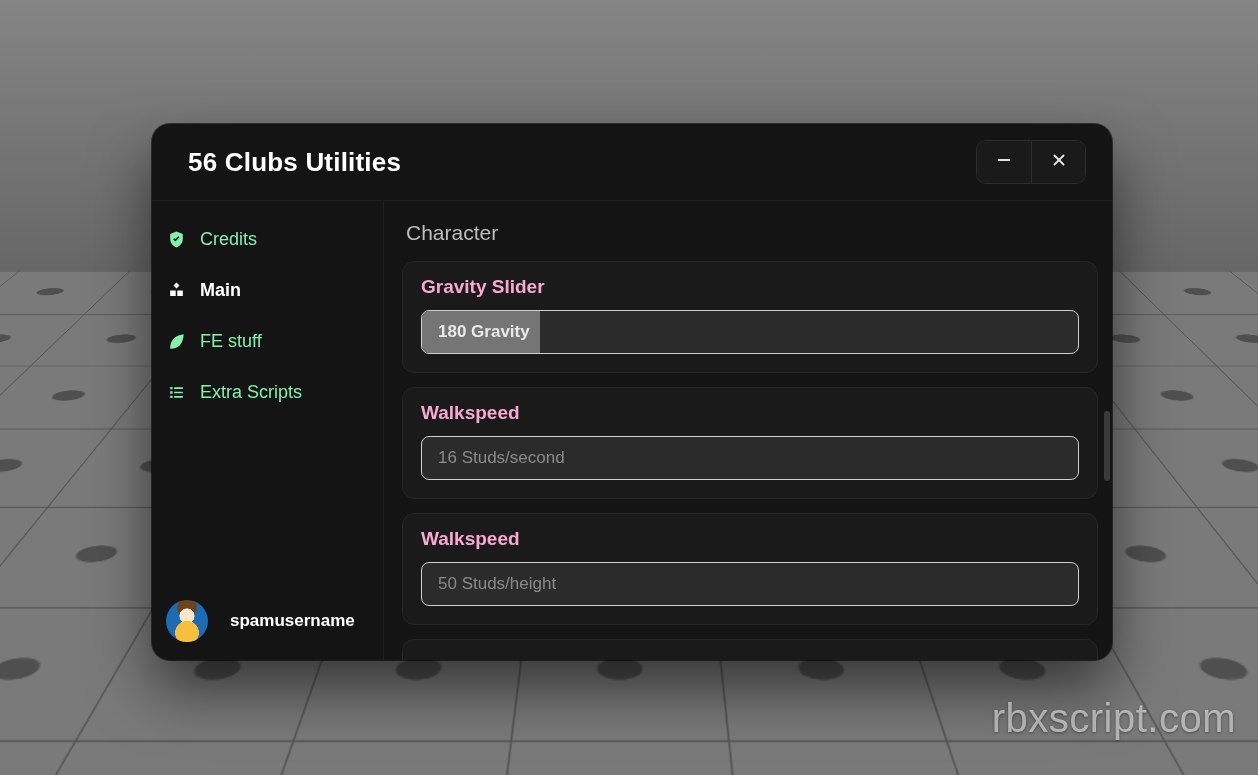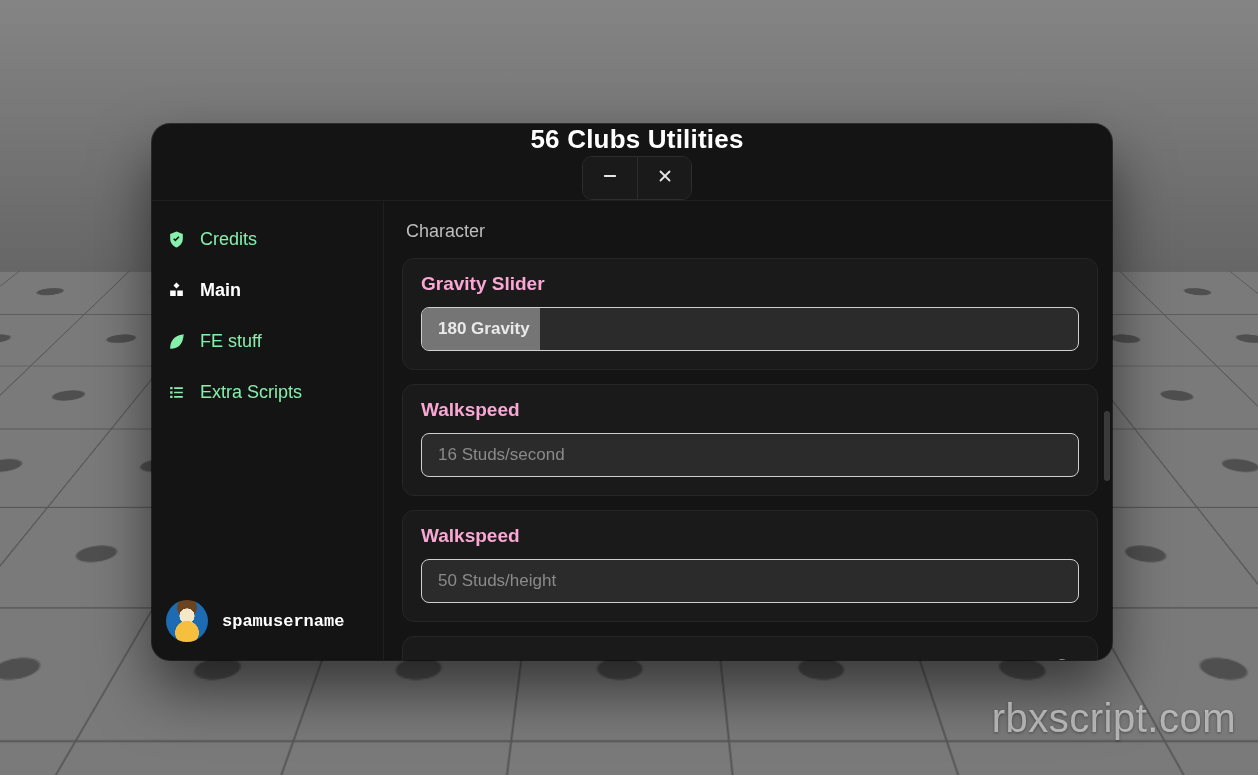--- a/index.html
+++ b/index.html
@@ -63,21 +63,20 @@
   color: #e7e7e7;
 }
 
 
 .titlebar {
   height: 76px;
   padding: 0 26px 0 36px;
   display: flex;
   align-items: center;
   justify-content: space-between;
-  flex-direction: column;
 }
 .title {
   font-size: 26px;
   font-weight: 800;
   color: #fff;
   letter-spacing: 0.2px;
 }
 .title-controls {
   display: flex;
   border: 1px solid #2d2d2d;
@@ -118,23 +117,22 @@
   font-weight: 500;
   cursor: pointer;
 }
 .nav-item.active { color: #fff; font-weight: 800; }
 .nav-icon { width: 20px; height: 20px; display: flex; align-items: center; justify-content: center; flex-shrink: 0; }
 .nav-icon svg { width: 19px; height: 19px; fill: currentColor; }
 .nav-label { white-space: nowrap; overflow: hidden; }
 
 
 .user-footer {
-  display: flex; align-items: center; gap: 14px;
+  display: flex; align-items: center; gap: 22px;
   padding: 16px 14px 18px 14px;
-  font-family: Liberation Mono, monospace;
 }
 .avatar {
   width: 42px; height: 42px; border-radius: 50%;
   background:
     radial-gradient(circle at 50% 78%, #f6bf3e 0 30%, transparent 31%),
     radial-gradient(circle at 50% 38%, #f6e7c8 0 22%, transparent 23%),
     radial-gradient(circle at 50% 18%, #6a4420 0 24%, transparent 25%),
     #1d6bb3;
   flex-shrink: 0;
 }
@@ -142,21 +140,21 @@
 
 
 .main {
   flex: 1; min-width: 0;
   padding: 18px 14px 0 18px;
   display: flex; flex-direction: column;
   gap: 16px;
   overflow: hidden;
 }
 .section-label {
-  font-size: 18px; color: #bdbdbd; font-weight: 500;
+  font-size: 21px; color: #bdbdbd; font-weight: 500;
   padding-left: 4px; padding-top: 2px;
 }
 
 .cards { display: flex; flex-direction: column; gap: 14px; overflow: hidden; }
 
 .card {
   background: #1a1a1a;
   border: 1px solid #262626;
   border-radius: 12px;
   padding: 14px 18px 18px 18px;

